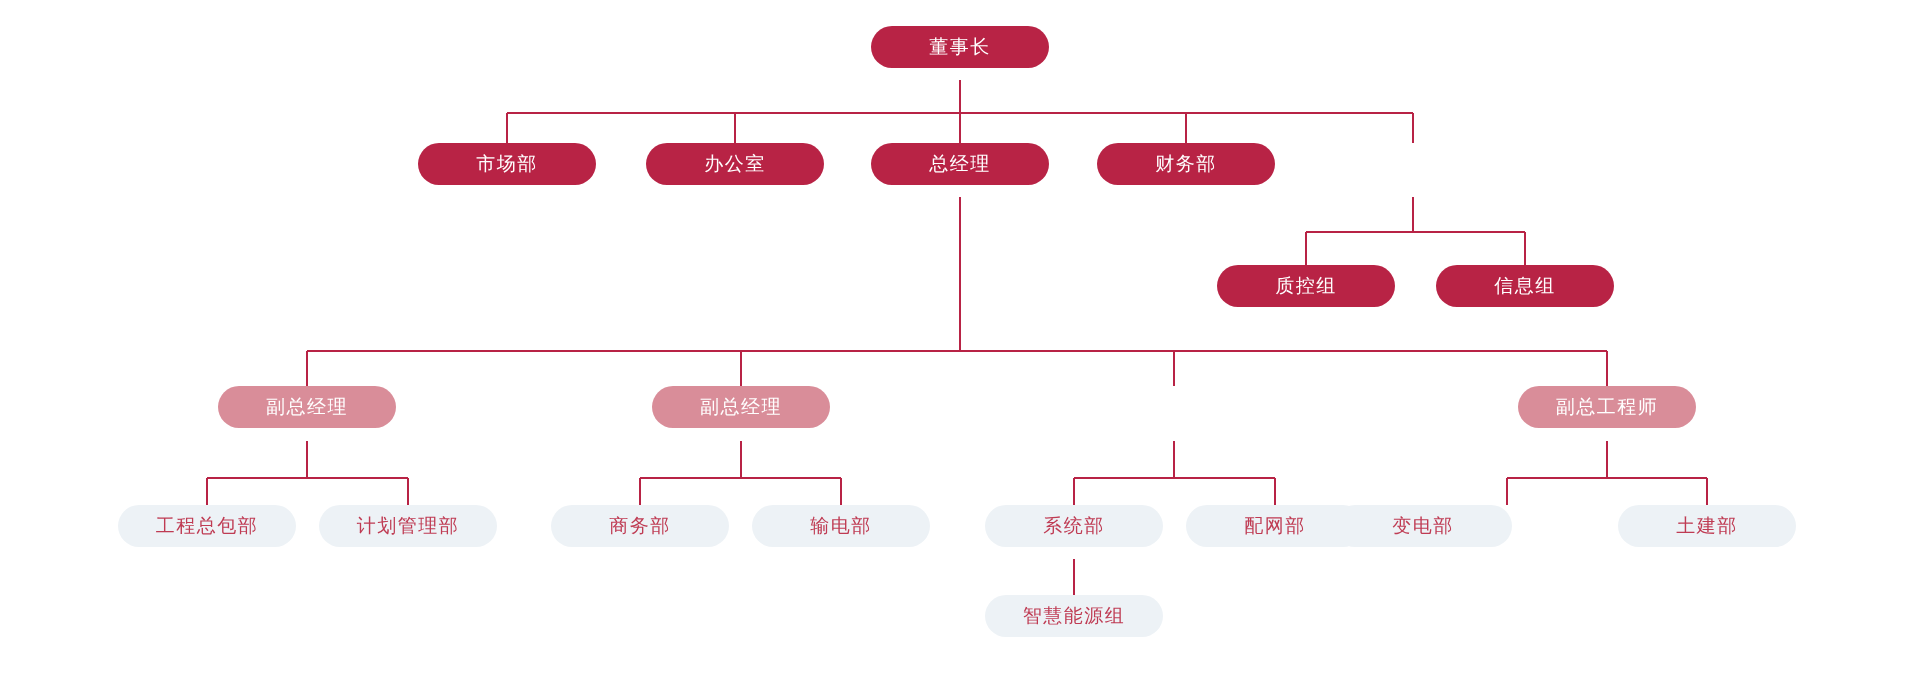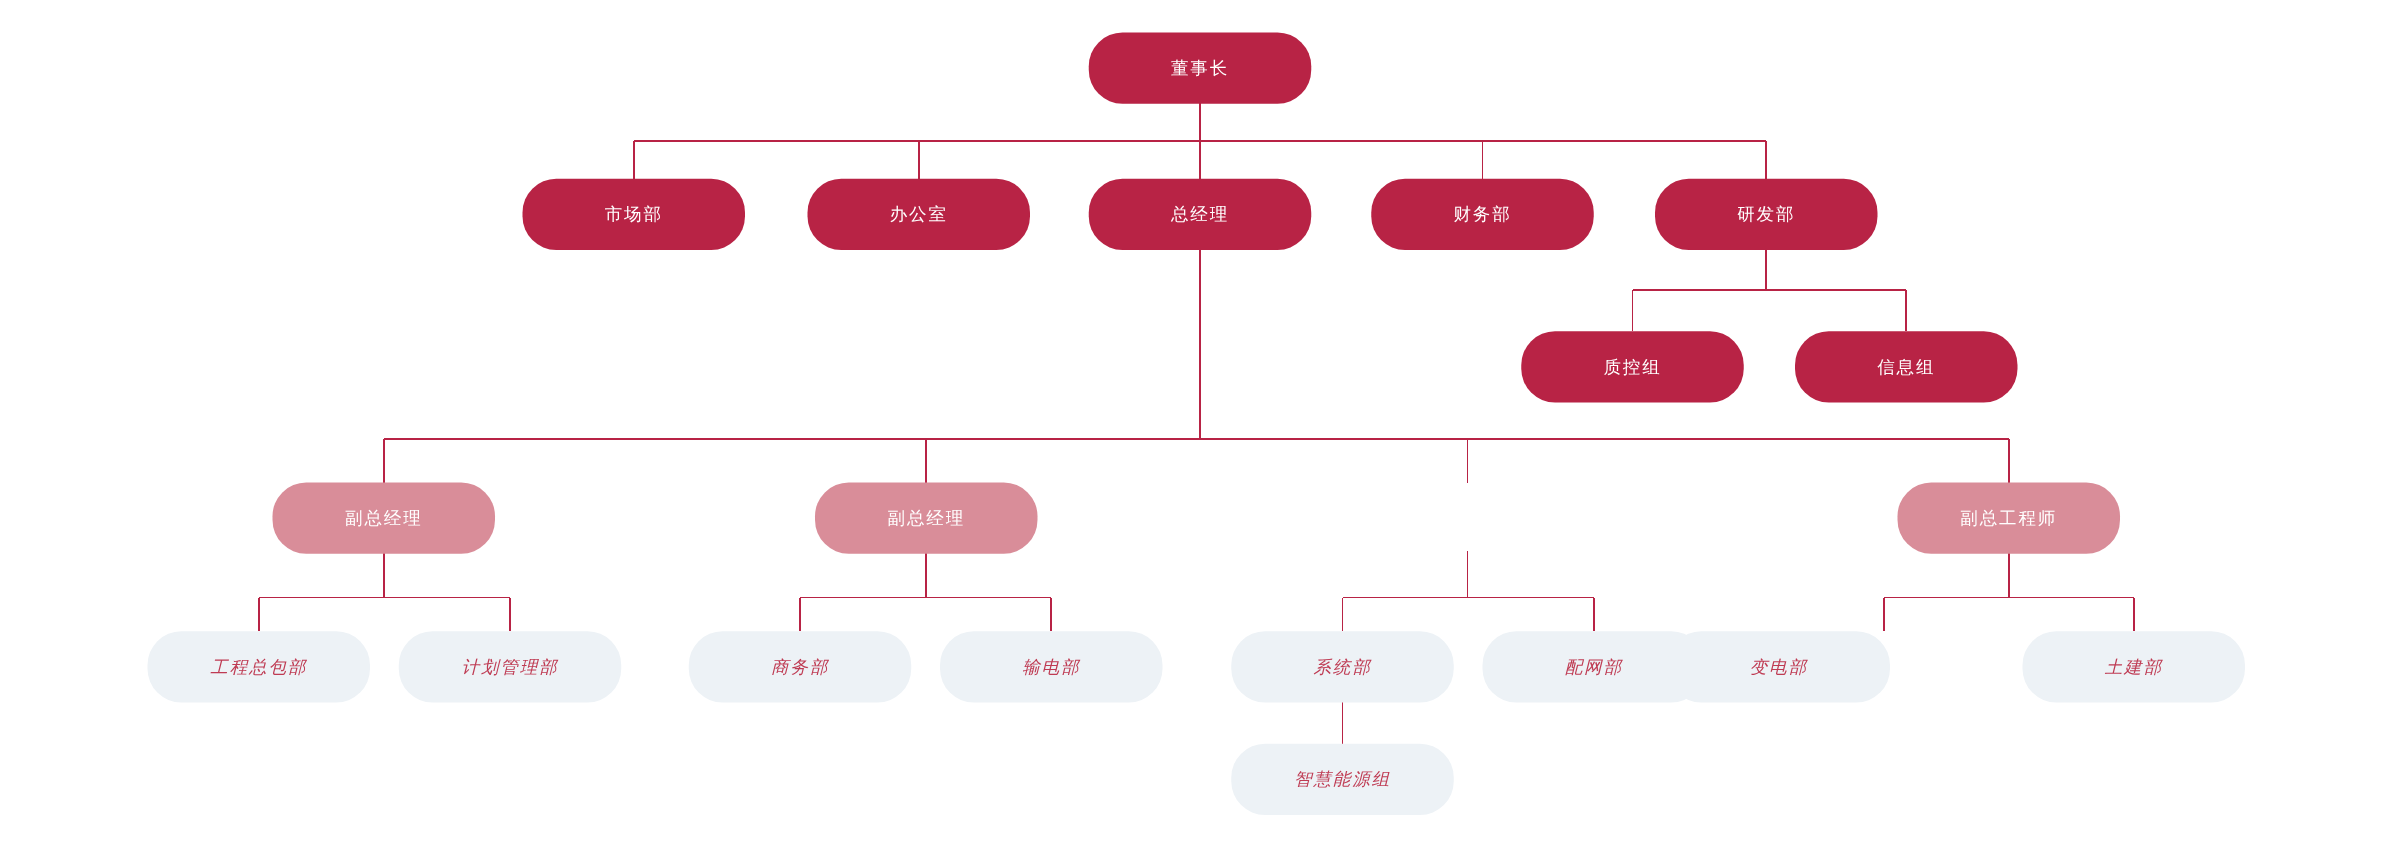--- a/index.html
+++ b/index.html
@@ -18,43 +18,42 @@
     pointer-events: none;
   }
   .connectors line {
     stroke: var(--connector, #b82345);
     stroke-width: 1.3;
     shape-rendering: crispEdges;
   }
   .pill {
     position: absolute;
     width: 178px;
-    height: 57px;
+    height: 42px;
     border-radius: 27px;
     display: flex;
     align-items: center;
     justify-content: center;
-    font-size: 14px;
+    font-size: 19px;
     font-weight: 500;
     letter-spacing: 1.5px;
     white-space: nowrap;
     box-sizing: border-box;
   }
   .pill.primary {
     background: var(--primary-node-bg, #b82345);
     color: var(--primary-node-text, #ffffff);
   }
   .pill.secondary {
     background: var(--secondary-node-bg, #d98d99);
     color: var(--secondary-node-text, #ffffff);
   }
   .pill.leaf {
     background: var(--leaf-node-bg, #edf2f6);
     color: var(--leaf-node-text, #bf3b53);
-    font-style: italic;
   }
 </style>
 </head>
 <body>
 
 <div class="canvas">
 
   <svg class="connectors" viewBox="0 0 1920 677" xmlns="http://www.w3.org/2000/svg">
 
     <line x1="960" y1="80" x2="960" y2="113"></line>
@@ -99,21 +98,20 @@
 
     <line x1="1074" y1="559" x2="1074" y2="595"></line>
   </svg>
 
   <div class="pill primary" style="left:871px;top:26px">董事长</div>
 
   <div class="pill primary" style="left:418px;top:143px">市场部</div>
   <div class="pill primary" style="left:646px;top:143px">办公室</div>
   <div class="pill primary" style="left:871px;top:143px">总经理</div>
   <div class="pill primary" style="left:1097px;top:143px">财务部</div>
-  <div class="pill primary" style="left:1324px;top:143px">研发部</div>
 
   <div class="pill primary" style="left:1217px;top:265px">质控组</div>
   <div class="pill primary" style="left:1436px;top:265px">信息组</div>
 
   <div class="pill secondary" style="left:218px;top:386px">副总经理</div>
   <div class="pill secondary" style="left:652px;top:386px">副总经理</div>
   <div class="pill secondary" style="left:1518px;top:386px">副总工程师</div>
 
   <div class="pill leaf" style="left:118px;top:505px">工程总包部</div>
   <div class="pill leaf" style="left:319px;top:505px">计划管理部</div>

